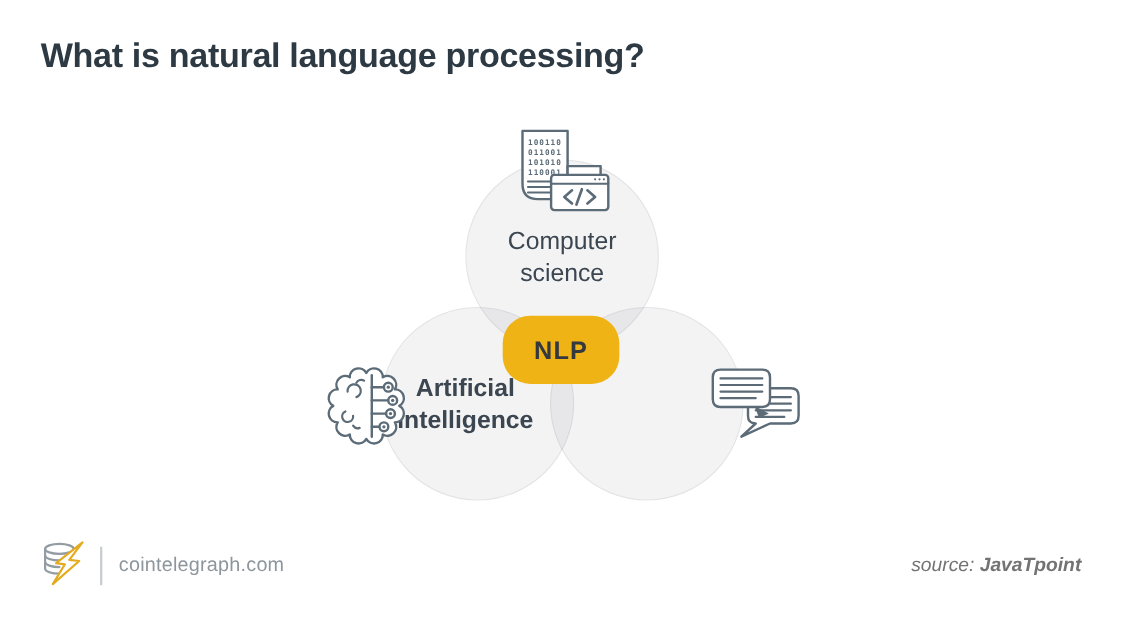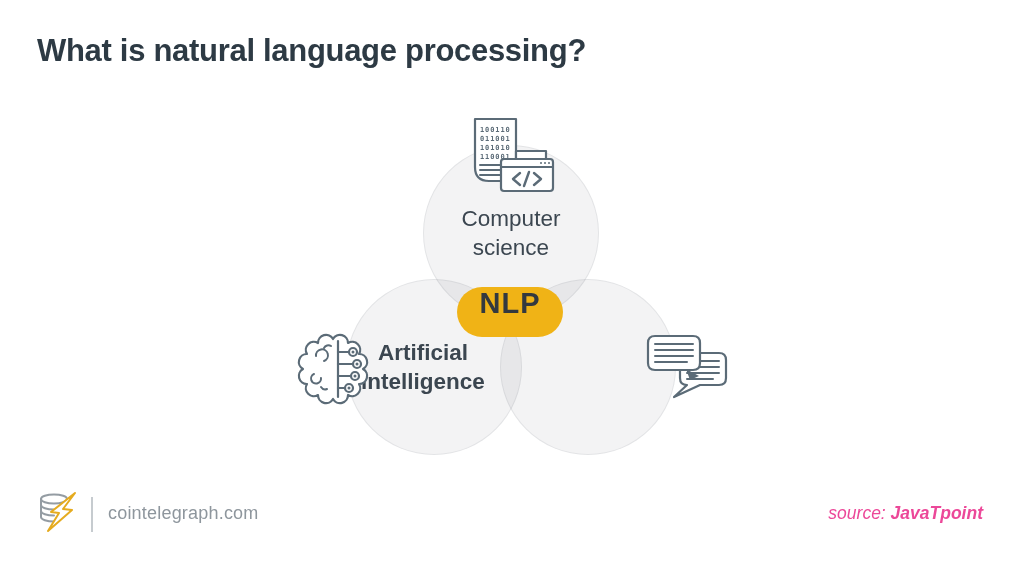--- a/index.html
+++ b/index.html
@@ -27,44 +27,44 @@
 
   .circle-label {
     position: absolute; text-align: center;
     font-size: 22.5px; line-height: 29px; color: #3b4650; font-weight: 400;
   }
   .label-cs { left: 441px; top: 204px; width: 140px; text-align: center; }
   .label-ai { left: 358px; top: 338px; width: 130px; font-weight: bold; }
   .label-hl { left: 533px; top: 338px; width: 110px; }
 
   .nlp-badge {
-    position: absolute; left: 457px; top: 287px; width: 106px; height: 50px;
+    position: absolute; left: 457px; top: 287px; width: 106px; height: 62px;
     border-radius: 25px; background: #F0B316;
-    display: flex; align-items: flex-start; justify-content: center;
-    font-size: 29px; font-weight: 700; color: #33393f; letter-spacing: 1px;
+    display: flex; align-items: center; justify-content: center;
+    font-size: 23px; font-weight: 700; color: #33393f; letter-spacing: 1px;
   }
 
   .icon-abs { position: absolute; }
   .icon-cs    { left: 467px; top: 113px; }
   .icon-brain { left: 294px; top: 330px; }
   .icon-chat  { left: 646px; top: 333px; }
 
   
   .footer-logo { position: absolute; left: 37px; top: 490px; }
   .footer-divider {
     position: absolute; left: 91px; top: 497px; width: 2px; height: 35px;
     background: #c6cbcf;
   }
   .footer-site {
     position: absolute; left: 108px; top: 503px;
     font-size: 18px; color: #8e969d; letter-spacing: 0.2px;
   }
   .footer-source {
     position: absolute; right: 41px; top: 503px;
-    font-size: 17.5px; font-style: italic; color: #ec4899;
+    font-size: 17.5px; font-style: italic; color: #737373;
   }
   .footer-source .src-label { font-weight: 400; }
   .footer-source .src-value { font-weight: 700; }
 
   svg text.binary {
     font-family: "DejaVu Sans Mono", monospace;
     font-size: 7px; font-weight: bold; letter-spacing: 0.9px; fill: #5b6b77;
   }
 </style>
 </head>

